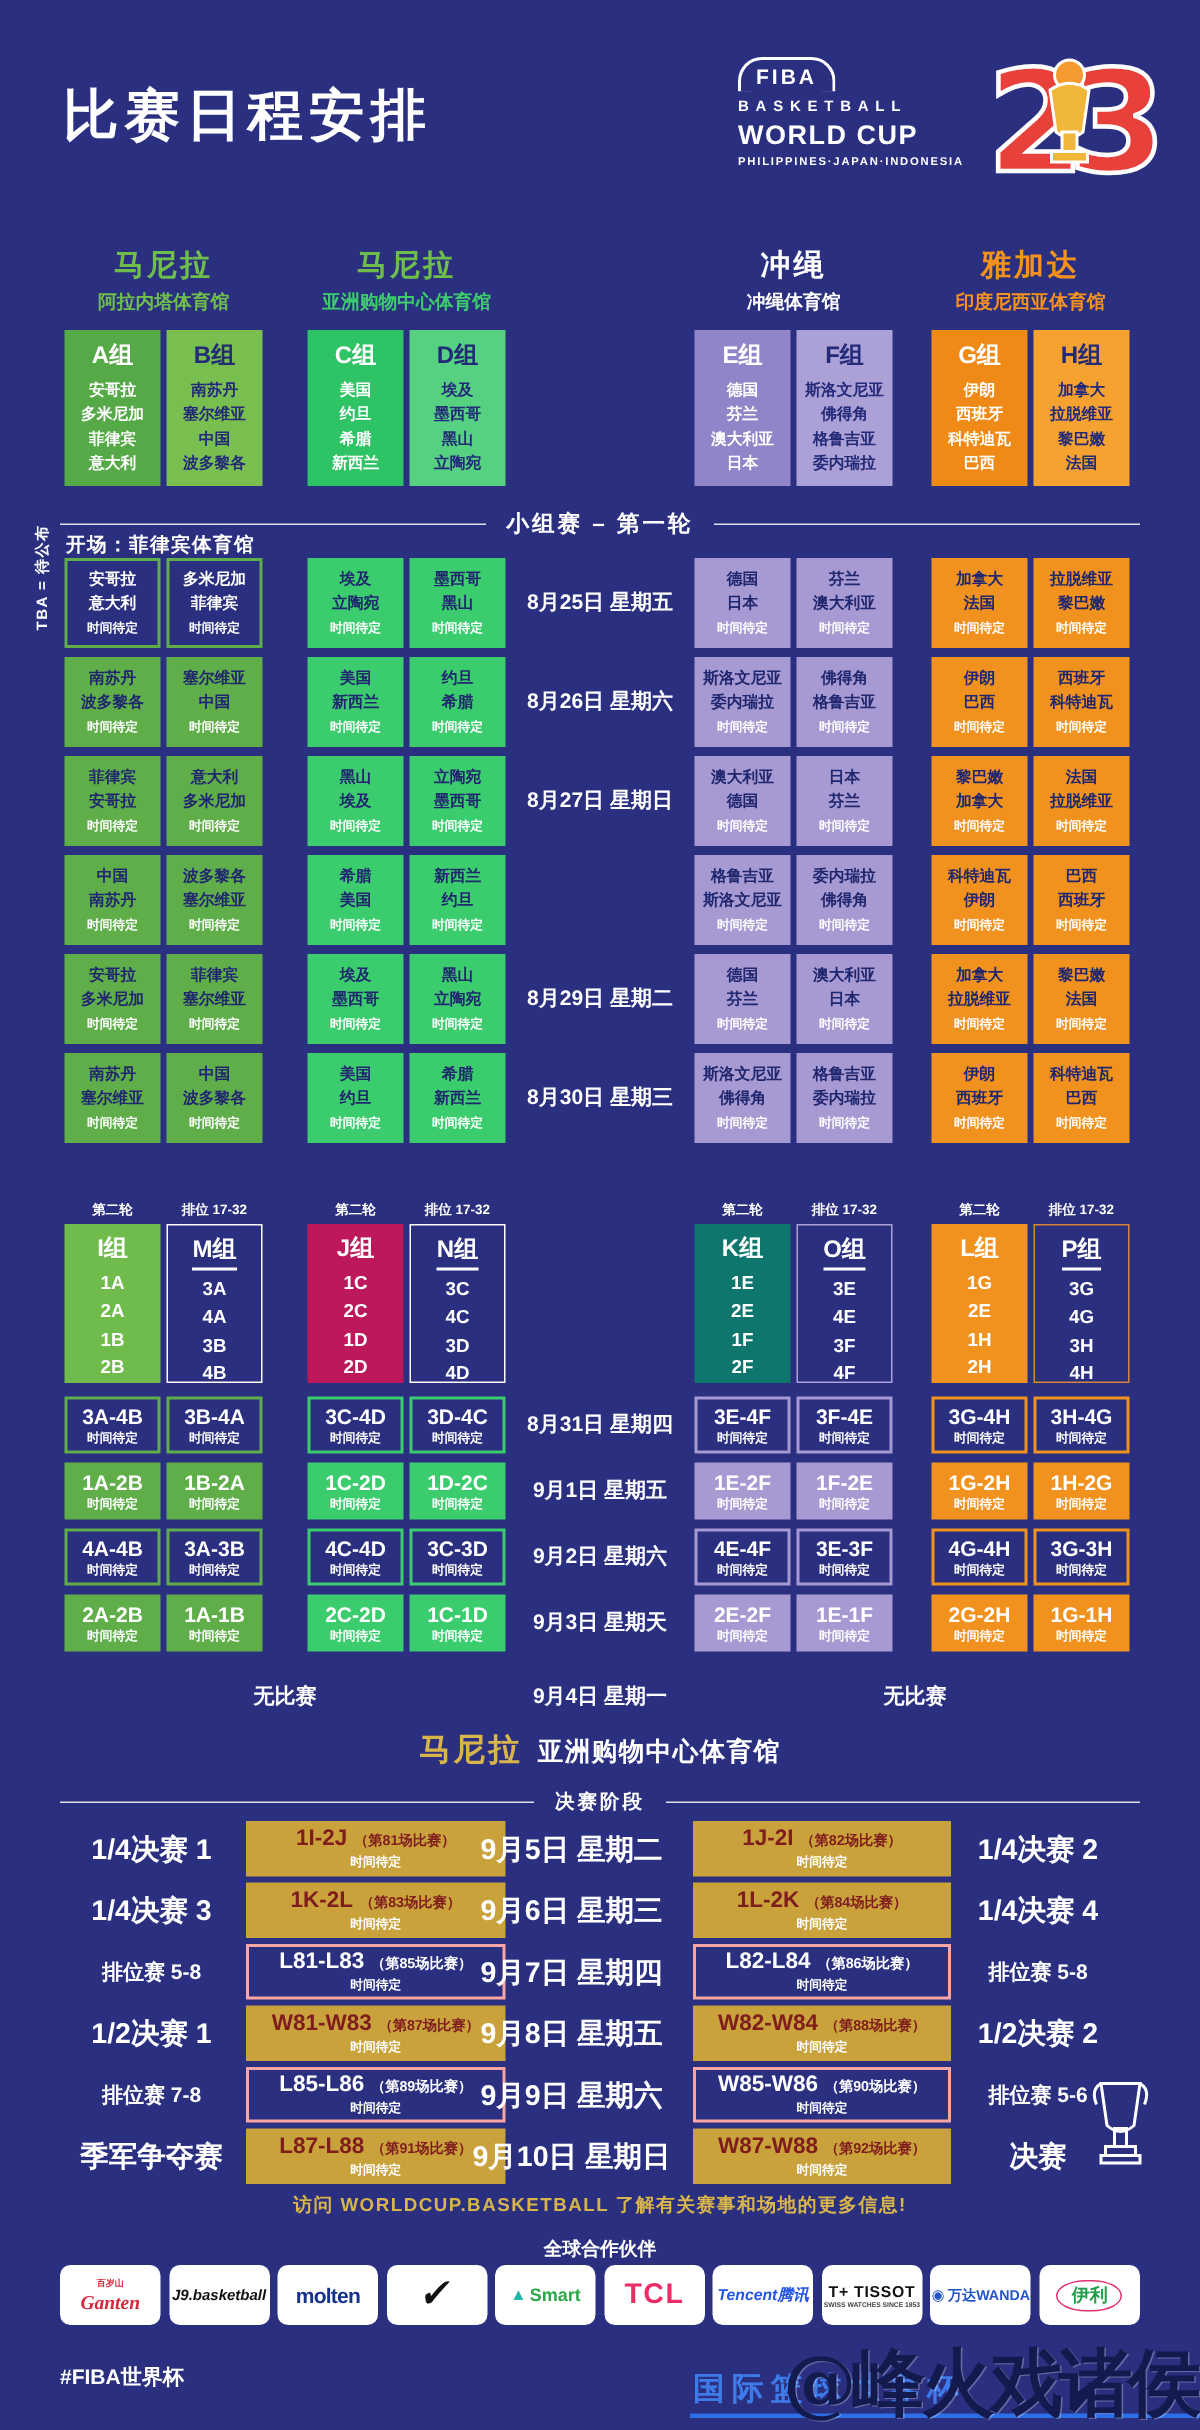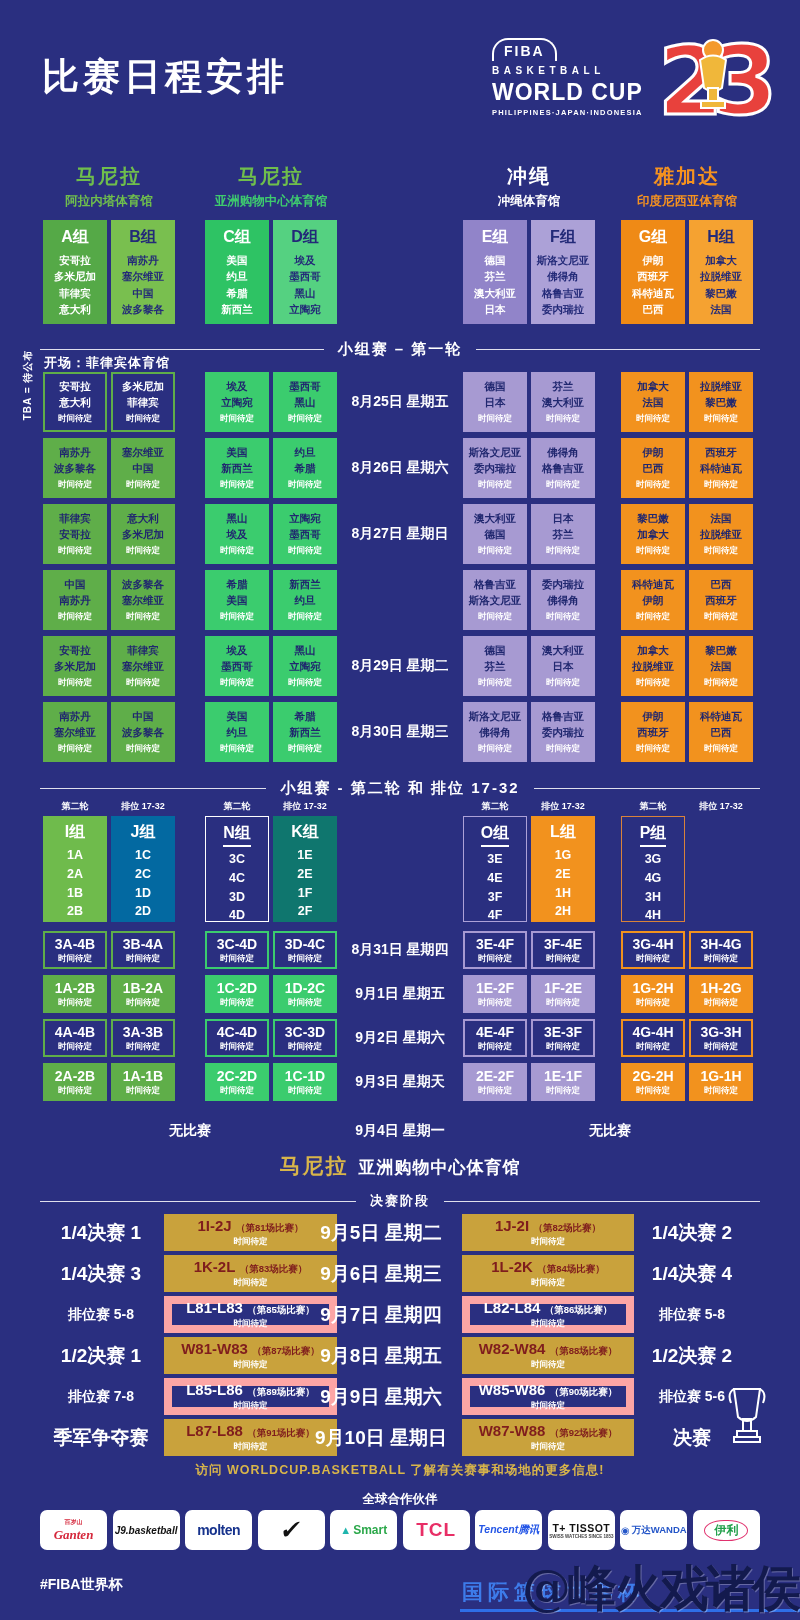--- a/index.html
+++ b/index.html
@@ -4,21 +4,21 @@
 <style>
   html,body{margin:0;padding:0;background:#1c2060;}
   #page{position:relative;width:800px;height:1620px;background:#2A2F80;overflow:hidden;
         font-family:"Liberation Sans","DejaVu Sans",sans-serif;color:#fff;}
   
   .main-title{position:absolute;left:42px;top:52px;font-size:37px;font-weight:bold;letter-spacing:4px;color:#fff;}
   .fiba-block{position:absolute;left:492px;top:38px;width:170px;line-height:1.25;}
   .fiba-arc{display:inline-block;border:2px solid #fff;border-bottom:0;border-radius:16px 16px 0 0;
             padding:3px 10px 0;font-weight:bold;font-size:14px;letter-spacing:2px;}
   .fiba-bb{font-size:10px;font-weight:bold;letter-spacing:4.5px;margin-top:4px;}
-  .fiba-wc{font-size:23px;font-weight:bold;letter-spacing:1px;}
+  .fiba-wc{font-size:18px;font-weight:bold;letter-spacing:1px;}
   .fiba-sub{font-size:7.5px;font-weight:bold;letter-spacing:1.2px;margin-top:2px;}
   .logo23{position:absolute;left:652px;top:18px;}
   
   .venues{position:absolute;left:43px;top:163px;display:flex;}
   .venue{width:132px;text-align:center;}
   .venue:nth-child(1){margin-right:30px;}
   .venue:nth-child(2){margin-right:126px;}
   .venue:nth-child(3){margin-right:26px;}
   .v-title{font-size:20px;font-weight:bold;letter-spacing:2px;}
   .v-arena{font-size:12.5px;font-weight:bold;margin-top:3px;}
@@ -79,21 +79,21 @@
   .s2labels .cl:nth-child(5){margin-right:4px;}.s2labels .cl:nth-child(6){margin-right:26px;}
   .s2labels .cl:nth-child(7){margin-right:4px;}
   .s2groups{position:absolute;left:43px;top:816px;width:714px;display:flex;}
   .g2card{width:64px;height:106px;box-sizing:border-box;display:flex;flex-direction:column;align-items:center;color:#fff;}
   .s2groups .g2card:nth-child(1){margin-right:4px;}.s2groups .g2card:nth-child(2){margin-right:30px;}
   .s2groups .g2card:nth-child(3){margin-right:4px;}.s2groups .g2card:nth-child(4){margin-right:126px;}
   .s2groups .g2card:nth-child(5){margin-right:4px;}.s2groups .g2card:nth-child(6){margin-right:26px;}
   .s2groups .g2card:nth-child(7){margin-right:4px;}
   .g2card .g-name{font-size:16px;font-weight:bold;margin:6px 0 3px;}
   .slot{font-size:12.5px;font-weight:bold;line-height:1.5;}
-  .g2card[data-v=g1s]{background:#6FBB4C;} .g2card[data-v=g2s]{background:#0369a1;}
+  .g2card[data-v=g1s]{background:#6FBB4C;} .g2card[data-v=g2s]{background:#be185d;}
   .g2card[data-v=pus]{background:#0f766e;} .g2card[data-v=ors]{background:#F2921E;}
   .g2card[data-v=wo]{border:1.5px solid #fff;}
   .g2card[data-v=puo2]{border:1.5px solid #ACA1D7;}
   .g2card[data-v=oro2]{border:1.5px solid #D9823A;}
   .g2card[data-v=wo] .g-name,.g2card[data-v=puo2] .g-name,.g2card[data-v=oro2] .g-name{border-bottom:2px solid #fff;padding-bottom:1px;}
   
   .nogames-row{position:absolute;top:1122px;left:0;width:679px;height:18px;font-size:14px;font-weight:bold;}
   .ng-l{position:absolute;left:40px;width:300px;text-align:center;}
   .ng-d{position:absolute;left:345px;width:110px;text-align:center;white-space:nowrap;}
   .ng-r{position:absolute;left:460px;width:300px;text-align:center;}
@@ -114,21 +114,21 @@
   .fbox.b1{left:164px;width:173px;}
   .fbox.b2{left:462px;width:172px;}
   .fdate{position:absolute;left:326px;width:110px;height:100%;display:flex;align-items:center;justify-content:center;
          font-size:19px;font-weight:bold;white-space:nowrap;}
   .fline{white-space:nowrap;line-height:1.1;}
   .fcode{font-size:15px;font-weight:bold;}
   .fgame{font-size:9.5px;font-weight:bold;}
   .ftime{font-size:8.5px;font-weight:bold;color:#fff;margin-top:1px;}
   .fbox[data-v=gold]{background:#C9A23C;}
   .fbox[data-v=gold] .fcode,.fbox[data-v=gold] .fgame{color:#7f1d1d;}
-  .fbox[data-v=goldo]{border:8px solid #fca5a5;}
+  .fbox[data-v=goldo]{border:2px solid #fca5a5;}
   .fbox[data-v=goldo] .fcode,.fbox[data-v=goldo] .fgame{color:#fff;}
   .final-trophy{position:absolute;left:726px;top:1385px;}
   
   .info-note{position:absolute;left:0;top:1462px;width:800px;text-align:center;
              font-size:12.5px;font-weight:bold;color:#D8B54A;letter-spacing:1px;}
   .partners-title{position:absolute;left:0;top:1491px;width:800px;text-align:center;font-size:12.5px;font-weight:bold;}
   .pills{position:absolute;left:40px;top:1510px;width:720px;display:flex;justify-content:space-between;}
   .pill{width:67px;height:40px;background:#fff;border-radius:7px;display:flex;flex-direction:column;
         align-items:center;justify-content:center;overflow:hidden;color:#111;}
   .p-main{font-weight:bold;font-size:11px;white-space:nowrap;}
@@ -542,25 +542,20 @@
       </div>
       <div class="mb m1" data-v="or">
         <div class="mt">科特迪瓦</div>
         <div class="mt">巴西</div>
         <div class="mtime">时间待定</div>
       </div>
       <div class="mdate">8月30日 星期三</div>
     </div>
     </div>
 
-  <div class="sect" style="top:779px;">
-    <div class="line"></div>
-    <div class="stitle">小组赛 - 第二轮 和 排位 17-32</div>
-    <div class="line"></div>
-  </div>
 
   <div class="s2labels">
       <div class="cl">第二轮</div>
       <div class="cl">排位 17-32</div>
       <div class="cl">第二轮</div>
       <div class="cl">排位 17-32</div>
       <div class="cl">第二轮</div>
       <div class="cl">排位 17-32</div>
       <div class="cl">第二轮</div>
       <div class="cl">排位 17-32</div>
@@ -569,20 +564,29 @@
   <div class="s2groups">
       <div class="g2card" data-v="g1s">
       <div class="g-name">I组</div>
       <div style="text-align:center;">
           <div class="slot">1A</div>
           <div class="slot">2A</div>
           <div class="slot">1B</div>
           <div class="slot">2B</div>
         </div>
     </div>
+      <div class="g2card" data-v="wo">
+      <div class="g-name">M组</div>
+      <div style="text-align:center;">
+          <div class="slot">3A</div>
+          <div class="slot">4A</div>
+          <div class="slot">3B</div>
+          <div class="slot">4B</div>
+        </div>
+    </div>
       <div class="g2card" data-v="g2s">
       <div class="g-name">J组</div>
       <div style="text-align:center;">
           <div class="slot">1C</div>
           <div class="slot">2C</div>
           <div class="slot">1D</div>
           <div class="slot">2D</div>
         </div>
     </div>
       <div class="g2card" data-v="wo">

